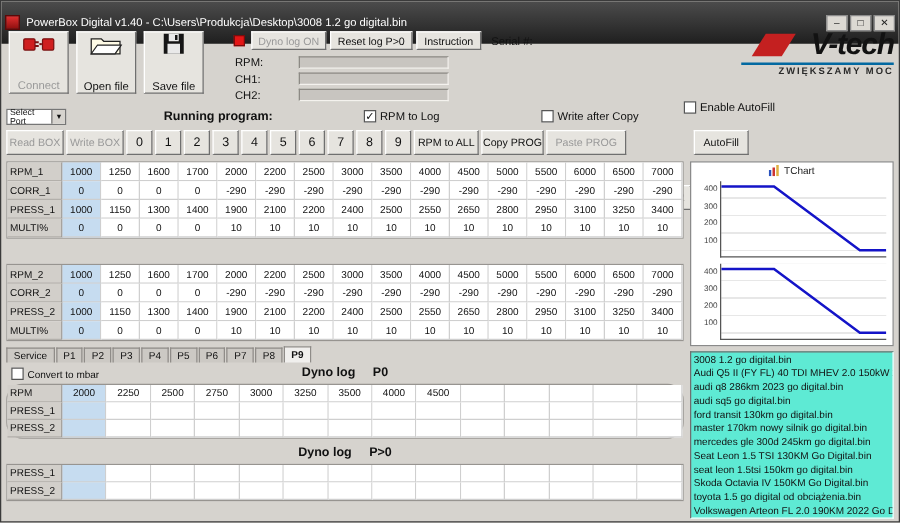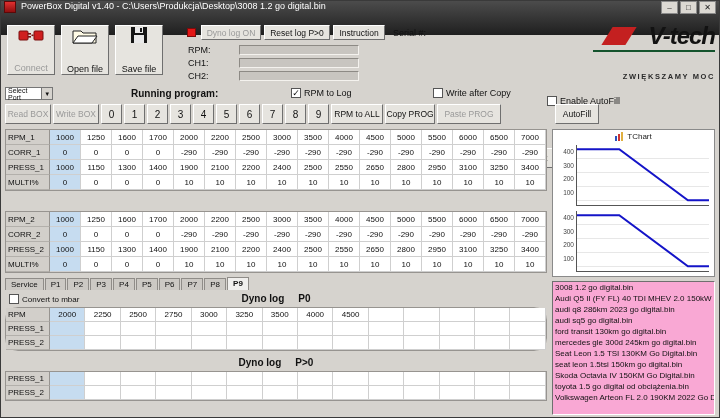--- a/index.html
+++ b/index.html
@@ -2,21 +2,21 @@
 <html><head>
 <meta charset="utf-8">
 <style>
   * { box-sizing: border-box; margin: 0; padding: 0; }
   html,body { width:720px; height:418px; }
   body { font-family:"Liberation Sans", sans-serif; }
   #window { position:relative; width:720px; height:418px; background:#d6d3ce; border:1px solid #3a3a3a; overflow:hidden; }
 
   
   .titlebar { position:absolute; left:0; top:0; width:100%; height:34px;
-    background:linear-gradient(#4c4c4c,#1f1f1f); display:flex; padding:0 3px; color:#fff; }
+    background:linear-gradient(#4c4c4c,#1f1f1f); display:flex; align-items:center; padding:0 3px; color:#fff; }
   .title-icon { width:12px; height:12px; background:linear-gradient(#e03030,#8f0f0f); border:1px solid #5c0808;
     margin-right:5px; flex:none; }
   .titlebar-text { font-size:9px; flex:1; white-space:nowrap; overflow:hidden; }
   .win-btn { width:17px; height:13px; background:#dcd9d3; border:1px solid #8a8a8a; color:#222;
     font-size:8px; line-height:11px; text-align:center; margin-left:2px; flex:none; }
 
   
   .bigbtn { position:absolute; display:flex; flex-direction:column; align-items:center; justify-content:center;
     gap:20px; background:#e6e4df; border:1px solid; border-color:#ffffff #6f6f6f #6f6f6f #ffffff; font-size:9px; color:#111; }
   .smallbtn { position:absolute; background:#e6e4df; border:1px solid; border-color:#ffffff #6f6f6f #6f6f6f #ffffff;
@@ -69,32 +69,32 @@
   .chart-title { height:13px; display:flex; align-items:center; justify-content:center; gap:3px;
     font-size:8px; color:#222; }
   .chart { display:flex; height:66px; padding:2px 5px 3px 0; }
   .yticks { width:23px; flex:none; display:flex; flex-direction:column; justify-content:space-between;
     padding:3px 2px 10px 0; font-size:6.5px; color:#444; text-align:right; }
   .plot { flex:1; position:relative; border-left:1px solid #555; border-bottom:1px solid #555;
     background:repeating-linear-gradient(to bottom, #ffffff 0 13px, #e7e7e7 13px 14px); }
   .plot svg { position:absolute; left:0; top:0; width:100%; height:100%; }
 
   
-  .filelist { position:absolute; left:551px; top:280px; width:163px; height:134px; background:#f9a8d4;
+  .filelist { position:absolute; left:551px; top:280px; width:163px; height:134px; background:#5eead4;
     border:1px solid; border-color:#6f6f6f #ffffff #ffffff #6f6f6f; overflow:hidden; }
   .file-item { font-size:8px; line-height:11px; color:#111; white-space:nowrap; overflow:hidden; padding:0 2px; }
 
   
   .logo { position:absolute; left:592px; top:22px; width:122px; height:54px; }
   .logo-slash { position:absolute; right:84px; top:4px; width:24px; height:18px; background:#c42020;
     transform:skewX(-32deg); }
   .logo-brand { position:relative; font-style:italic; font-weight:bold; font-size:24px; letter-spacing:-1px;
     color:#121212; line-height:26px; text-align:right; }
   .logo-tag { font-size:7.5px; font-weight:bold; letter-spacing:1.6px; color:#2a2a2a; text-align:right;
-    border-top:2px solid #14532d; padding-top:20px; margin-top:1px; }
+    border-top:2px solid #0369a1; padding-top:0; margin-top:1px; }
 </style>
 </head>
 <body>
 
 <div id="window">
 
   <div class="titlebar">
     <div class="title-icon"></div>
     <div class="titlebar-text">PowerBox Digital v1.40 - C:\Users\Produkcja\Desktop\3008 1.2 go digital.bin</div>
     <div class="win-btn">–</div>
@@ -157,21 +157,21 @@
   <div class="label bold" style="left:130px; top:87px;">Running program:</div>
 
   <div class="cb-row" style="left:290px; top:87px;">
     <span class="cb">✓</span>
     <span>RPM to Log</span>
   </div>
   <div class="cb-row" style="left:432px; top:87px;">
     <span class="cb"></span>
     <span>Write after Copy</span>
   </div>
-  <div class="cb-row" style="left:546px; top:95px;">
+  <div class="cb-row" style="left:546px; top:80px;">
     <span class="cb"></span>
     <span>Enable AutoFill</span>
   </div>
 
   <div class="actionrow">
     <div class="abtn disabled" style="width:46px;">Read BOX</div>
     <div class="abtn disabled" style="width:46px;">Write BOX</div>
     <div class="digits">
         <div class="abtn digit">0</div>
         <div class="abtn digit">1</div>
@@ -503,20 +503,21 @@
         </div>
       </div>
   </div>
 
   <div class="filelist">
       <div class="file-item">3008 1.2 go digital.bin</div>
       <div class="file-item">Audi Q5 II (FY FL) 40 TDI MHEV 2.0 150kW 204KM go digital.bin</div>
       <div class="file-item">audi q8 286km 2023 go digital.bin</div>
       <div class="file-item">audi sq5 go digital.bin</div>
       <div class="file-item">ford transit 130km go digital.bin</div>
+      <div class="file-item">master 170km nowy silnik go digital.bin</div>
       <div class="file-item">mercedes gle 300d 245km go digital.bin</div>
       <div class="file-item">Seat Leon 1.5 TSI 130KM Go Digital.bin</div>
       <div class="file-item">seat leon 1.5tsi 150km go digital.bin</div>
       <div class="file-item">Skoda Octavia IV 150KM Go Digital.bin</div>
       <div class="file-item">toyota 1.5 go digital od obciążenia.bin</div>
       <div class="file-item">Volkswagen Arteon FL 2.0 190KM 2022 Go Digital Automat.bin</div>
     </div>
 
 </div>
 

